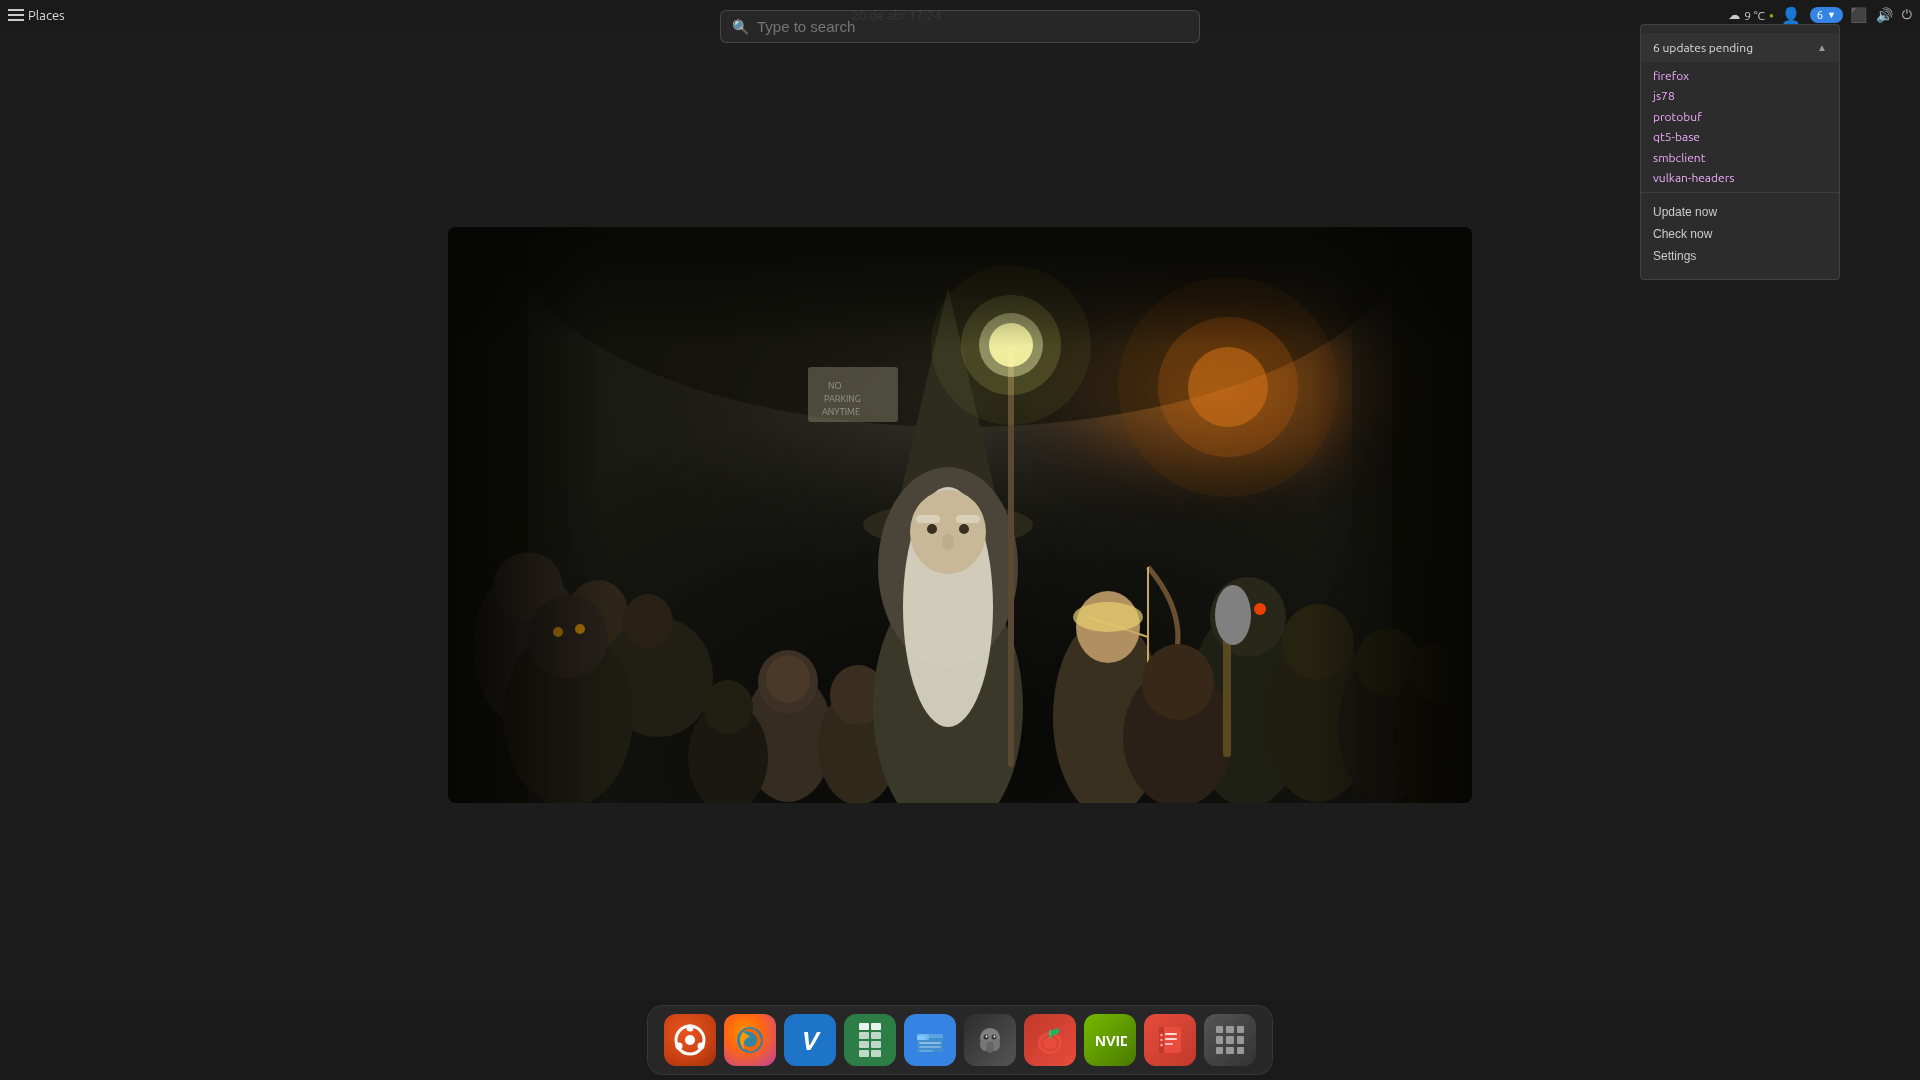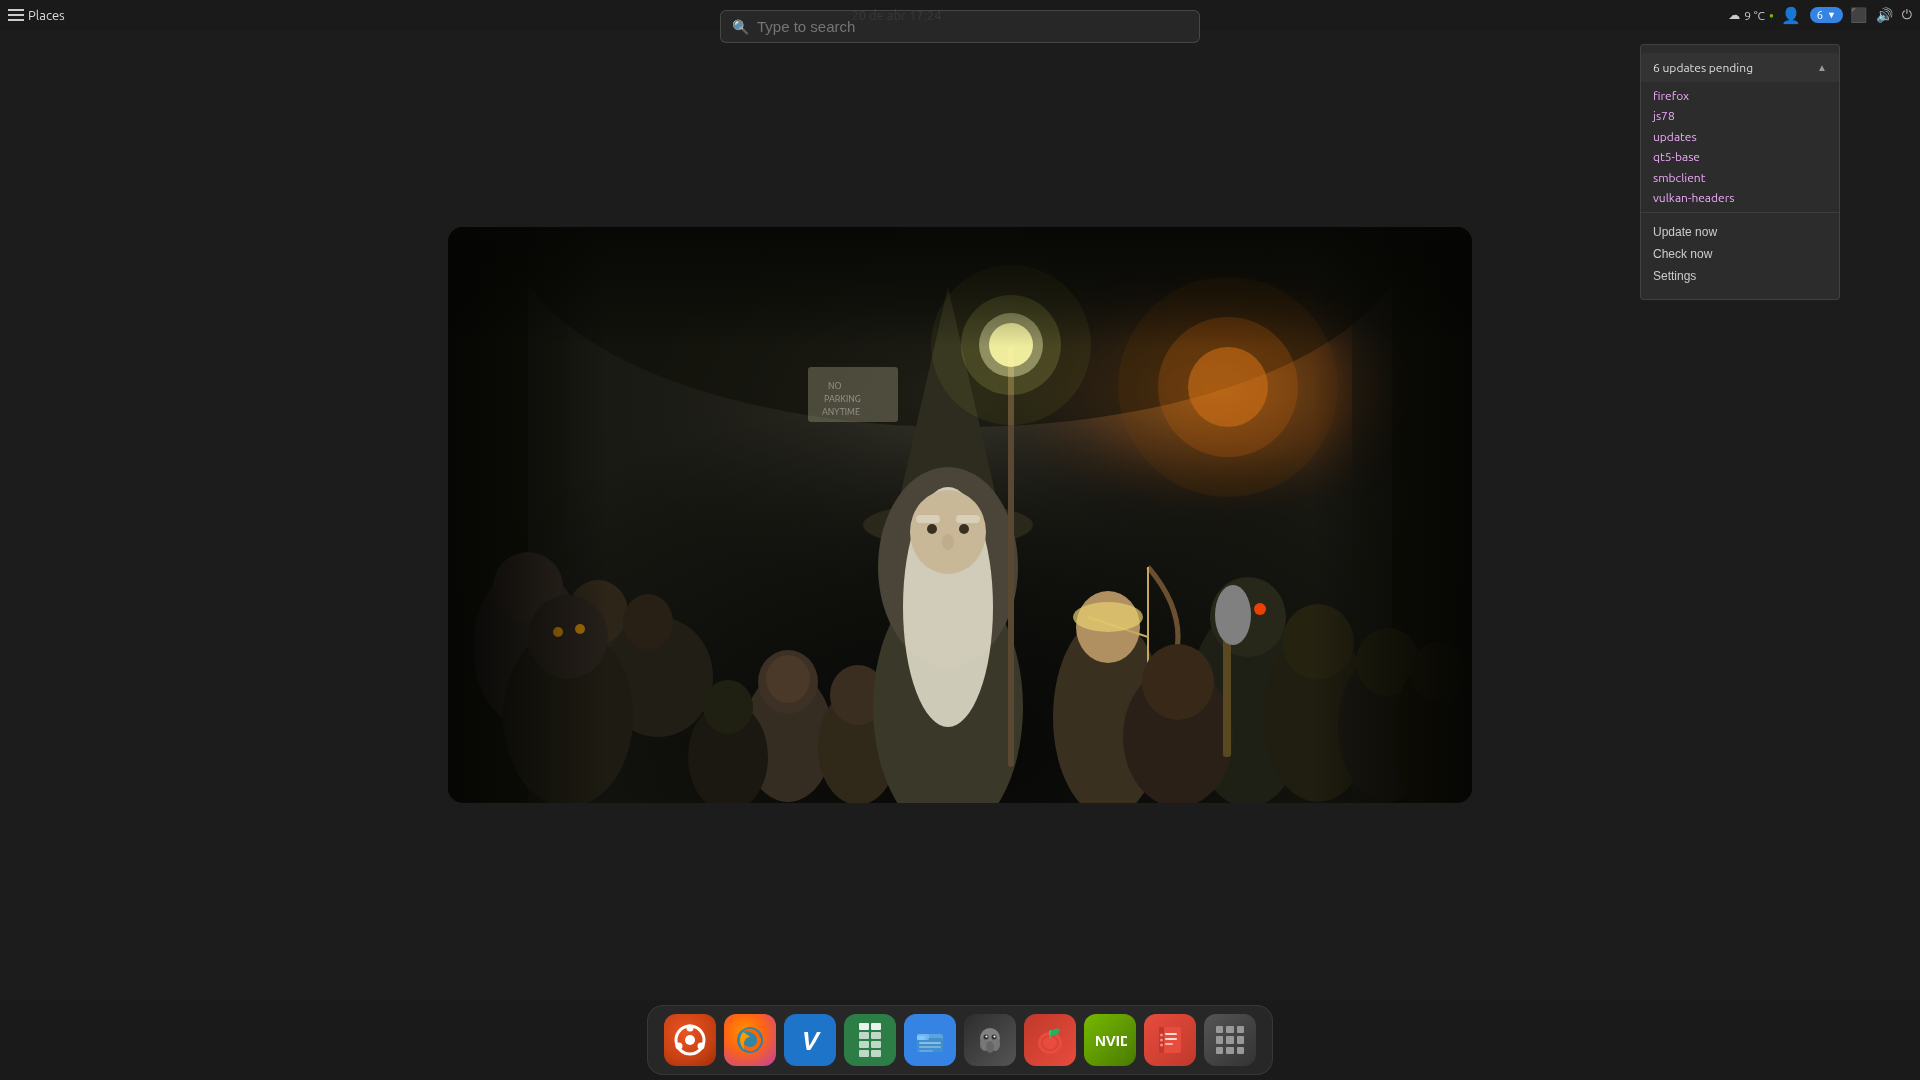--- a/index.html
+++ b/index.html
@@ -121,21 +121,21 @@
       left: 12px;
       top: 50%;
       transform: translateY(-50%);
       color: #888;
       font-size: 14px;
     }
 
     
     .updates-dropdown {
       position: absolute;
-      top: 44px;
+      top: 24px;
       right: 80px;
       width: 200px;
       background: #2c2c2c;
       border: 1px solid rgba(255,255,255,0.1);
       border-radius: 4px;
       z-index: 300;
       padding: 8px 0;
     }
 
     .updates-pending-label {
@@ -183,21 +183,21 @@
       bottom: 80px;
       background: #1c1c1c;
       display: flex;
       align-items: center;
       justify-content: center;
     }
 
     .wallpaper-canvas {
       width: 1024px;
       height: 576px;
-      border-radius: 15px;
+      border-radius: 8px;
       overflow: hidden;
       position: relative;
     }
 
     
     .wallpaper-bg {
       width: 100%;
       height: 100%;
       background: linear-gradient(
         160deg,
@@ -457,21 +457,21 @@
 </div>
 
 <div class="updates-dropdown">
   <div class="updates-dropdown-top">
     <span class="updates-pending-label">6 updates pending</span>
     <span class="chevron-icon">▲</span>
   </div>
   <div class="package-list">
     <div class="package-item">firefox</div>
     <div class="package-item">js78</div>
-    <div class="package-item">updates</div>
+    <div class="package-item">protobuf</div>
     <div class="package-item">qt5-base</div>
     <div class="package-item">smbclient</div>
     <div class="package-item">vulkan-headers</div>
   </div>
   <div class="dropdown-actions">
     <button class="dropdown-action-btn">Update now</button>
     <button class="dropdown-action-btn">Check now</button>
     <button class="dropdown-action-btn">Settings</button>
   </div>
 </div>

